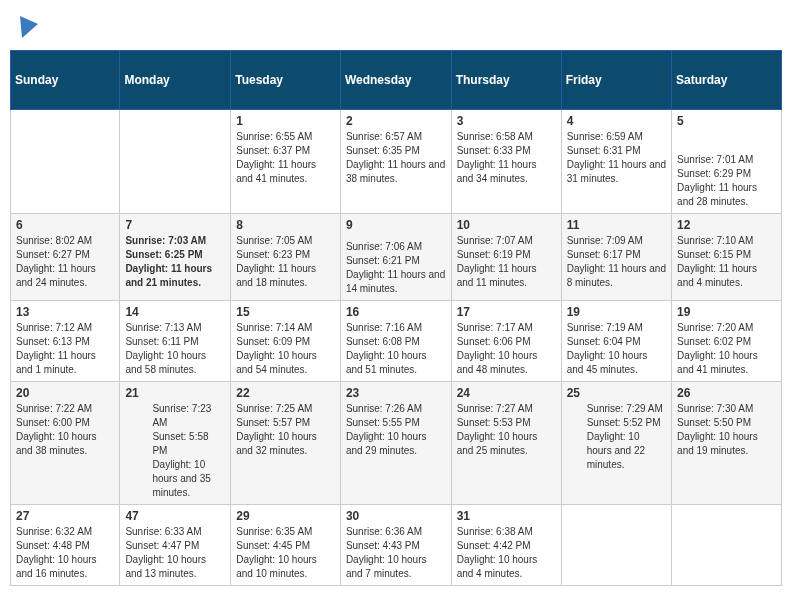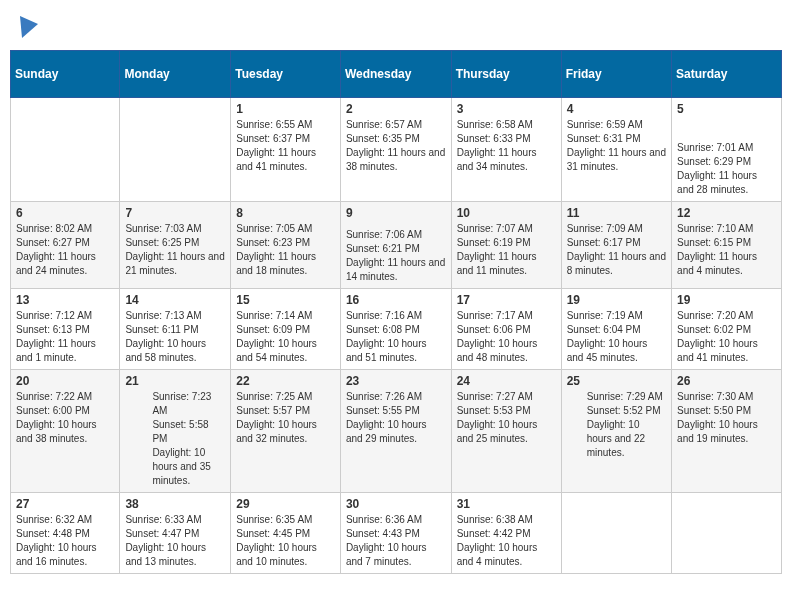--- a/index.html
+++ b/index.html
@@ -46,25 +46,25 @@
     }
     .subtitle {
       font-size: 15px;
       color: #555;
     }
     .calendar {
       width: 100%;
       border-collapse: collapse;
     }
     .calendar th {
-      background-color: #0369a1;
+      background-color: #0c4a6e;
       color: #fff;
       font-size: 12px;
       font-weight: bold;
-      padding: 16px 4px;
+      padding: 22px 4px;
       text-align: left;
       border: 1px solid #2a5a9f;
     }
     .calendar td {
       border: 1px solid #ccc;
       vertical-align: top;
       padding: 4px 5px;
       font-size: 10px;
       color: #333;
       height: 80px;
@@ -160,21 +160,21 @@
       </tr>
       <tr>
         <td>
           <span class="day-number">6</span>
           <div class="day-info" style="white-space: pre-line;">Sunrise: 8:02 AM
 Sunset: 6:27 PM
 Daylight: 11 hours and 24 minutes.</div>
         </td>
         <td>
           <span class="day-number">7</span>
-          <div class="day-info" style="white-space: pre-line;">Sunrise: 7:03 AM
+          <div class="day-info" style="white-space: pre-line; font-weight: bold;">Sunrise: 7:03 AM
 Sunset: 6:25 PM
 Daylight: 11 hours and 21 minutes.</div>
         </td>
         <td>
           <span class="day-number">8</span>
           <div class="day-info" style="white-space: pre-line;">Sunrise: 7:05 AM
 Sunset: 6:23 PM
 Daylight: 11 hours and 18 minutes.</div>
         </td>
         <td>
@@ -291,21 +291,21 @@
         </td>
       </tr>
       <tr>
         <td>
           <span class="day-number">27</span>
           <div class="day-info" style="white-space: pre-line;">Sunrise: 6:32 AM
 Sunset: 4:48 PM
 Daylight: 10 hours and 16 minutes.</div>
         </td>
         <td>
-          <span class="day-number">38</span>
+          <span class="day-number">47</span>
           <div class="day-info" style="white-space: pre-line;">Sunrise: 6:33 AM
 Sunset: 4:47 PM
 Daylight: 10 hours and 13 minutes.</div>
         </td>
         <td>
           <span class="day-number">29</span>
           <div class="day-info" style="white-space: pre-line;">Sunrise: 6:35 AM
 Sunset: 4:45 PM
 Daylight: 10 hours and 10 minutes.</div>
         </td>

